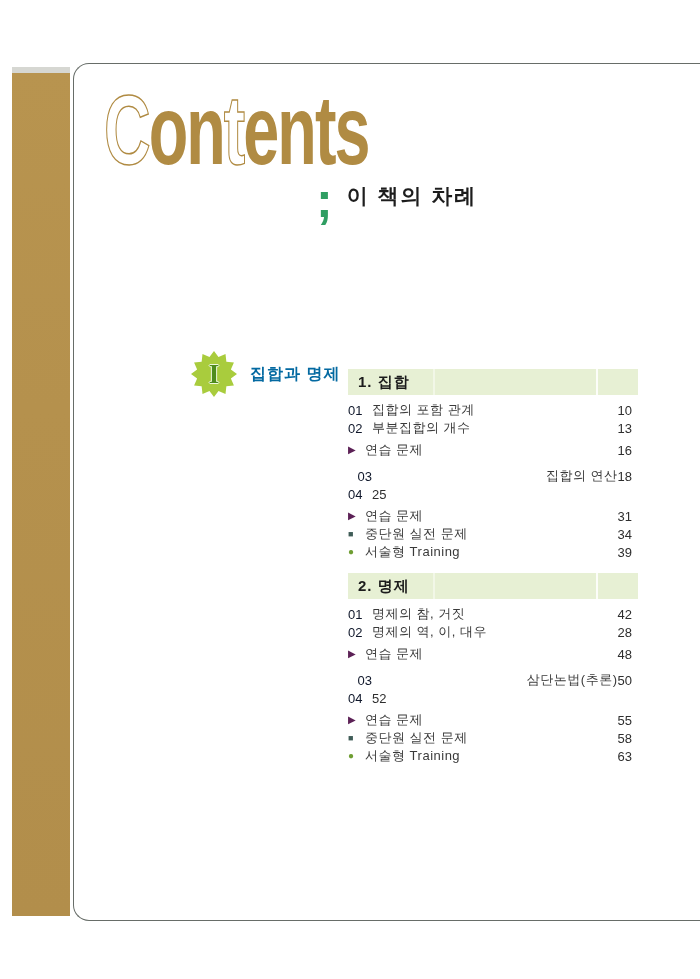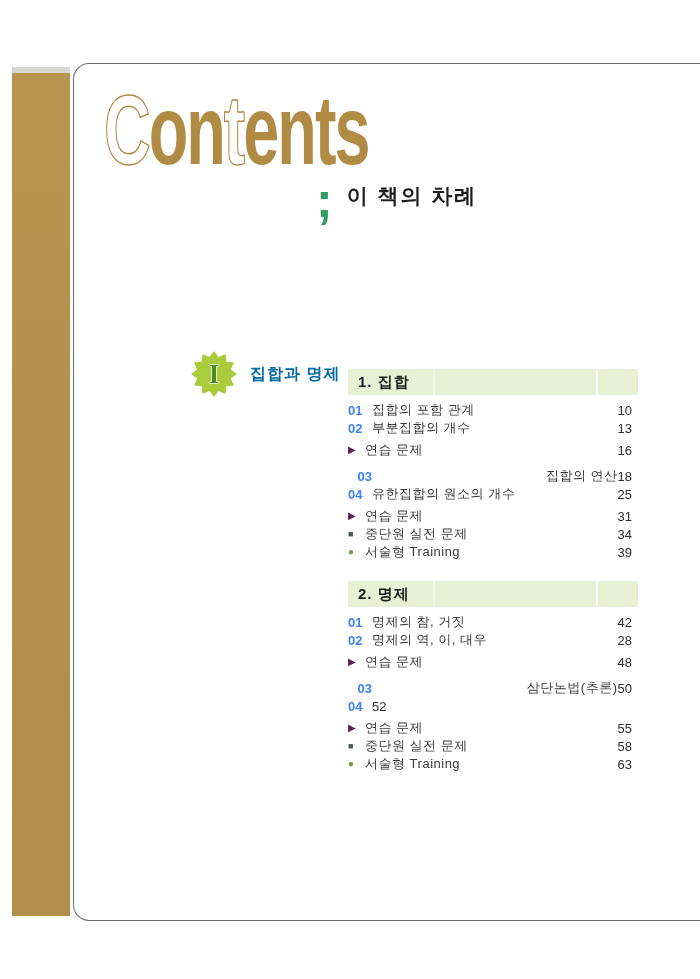--- a/index.html
+++ b/index.html
@@ -57,21 +57,21 @@
   }
   .star span{
     font-family:"Liberation Serif", serif;font-weight:700;font-size:27px;
     color:#4f8c1d;
     text-shadow:-1px 0 0 #eef7da,1px 0 0 #eef7da,0 -1px 0 #eef7da,0 1px 0 #eef7da;
   }
   .chap-label{margin-left:13px;font-size:16px;font-weight:700;color:#0369a1;letter-spacing:1px;}
   
   .toc{position:absolute;left:274px;top:305px;width:290px;}
   .sec{margin:0;}
-  .sec + .sec{margin-top:20px;}
+  .sec + .sec{margin-top:12px;}
   .sec-header{
     height:26px;line-height:26px;background:#e7f0d4;
     font-size:15px;font-weight:700;color:#1b1b1b;
     padding-left:10px;box-sizing:border-box;position:relative;
     letter-spacing:1px;
   }
   .sec-header::after{
     content:"";position:absolute;right:40px;top:0;bottom:0;width:2px;
     background:rgba(255,255,255,0.85);
   }
@@ -79,21 +79,21 @@
     content:"";position:absolute;left:85px;top:0;bottom:0;width:2px;
     background:rgba(255,255,255,0.45);
   }
   .rows{margin-top:6px;}
   .row{
     display:flex;align-items:center;height:18px;
     font-size:13px;color:#3a3a3a;padding-right:6px;
   }
   .row.gap-small{margin-top:4px;}
   .row.gap-large{margin-top:8px;text-align:right;}
-  .row .num{width:24px;flex:none;color:#3b82f6;font-weight:bold;}
+  .row .num{width:24px;flex:none;color:#0f172a;}
   .row .bullet{width:17px;flex:none;font-size:9px;line-height:1;}
   .row.practice .bullet{color:#5c2156;font-size:10px;}
   .row.midunit  .bullet{color:#3f5c57;}
   .row.training .bullet{color:#6f9e33;font-size:10px;}
   .row .label{flex:1;letter-spacing:0.5px;}
   .row .pg{flex:none;color:#2e2e2e;}
 </style>
 </head>
 <body>
 
@@ -134,21 +134,20 @@
             <span class="label">연습 문제</span>
             <span class="pg">16</span>
           </div>
           <div class="row item gap-large">
             <span class="num">03</span>
             <span class="label">집합의 연산</span>
             <span class="pg">18</span>
           </div>
           <div class="row item">
             <span class="num">04</span>
-            <span class="label">유한집합의 원소의 개수</span>
             <span class="pg">25</span>
           </div>
           <div class="row practice gap-small">
             <span class="bullet">▶</span>
             <span class="label">연습 문제</span>
             <span class="pg">31</span>
           </div>
           <div class="row midunit">
             <span class="bullet">■</span>
             <span class="label">중단원 실전 문제</span>

